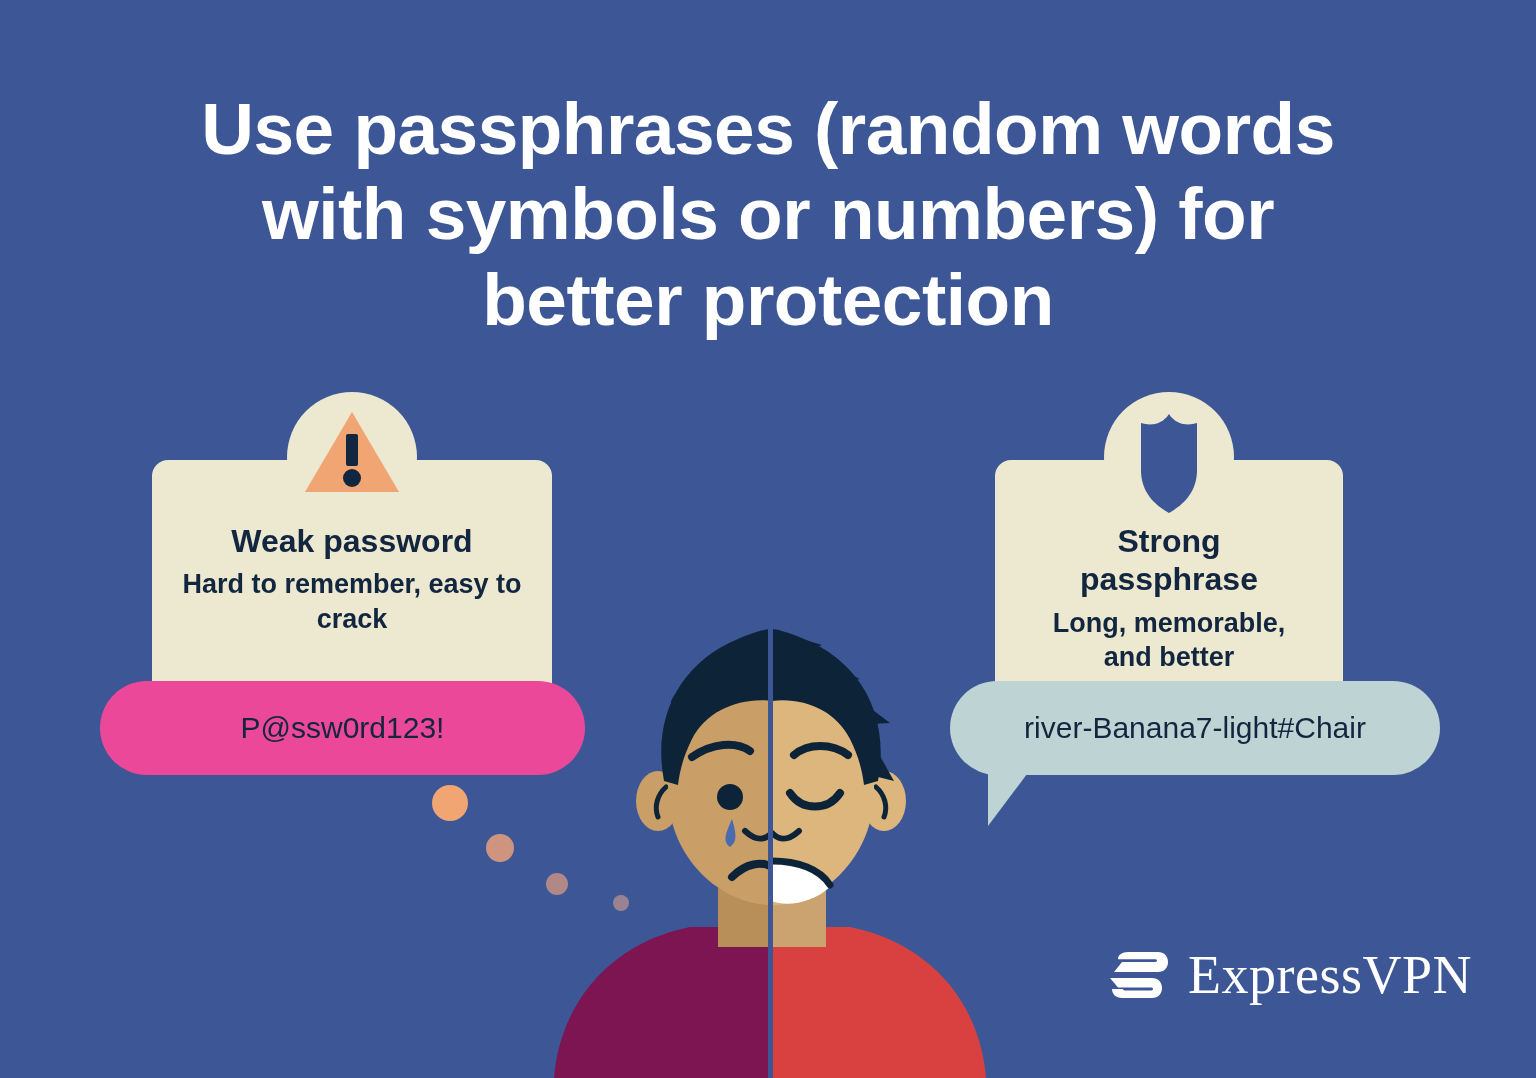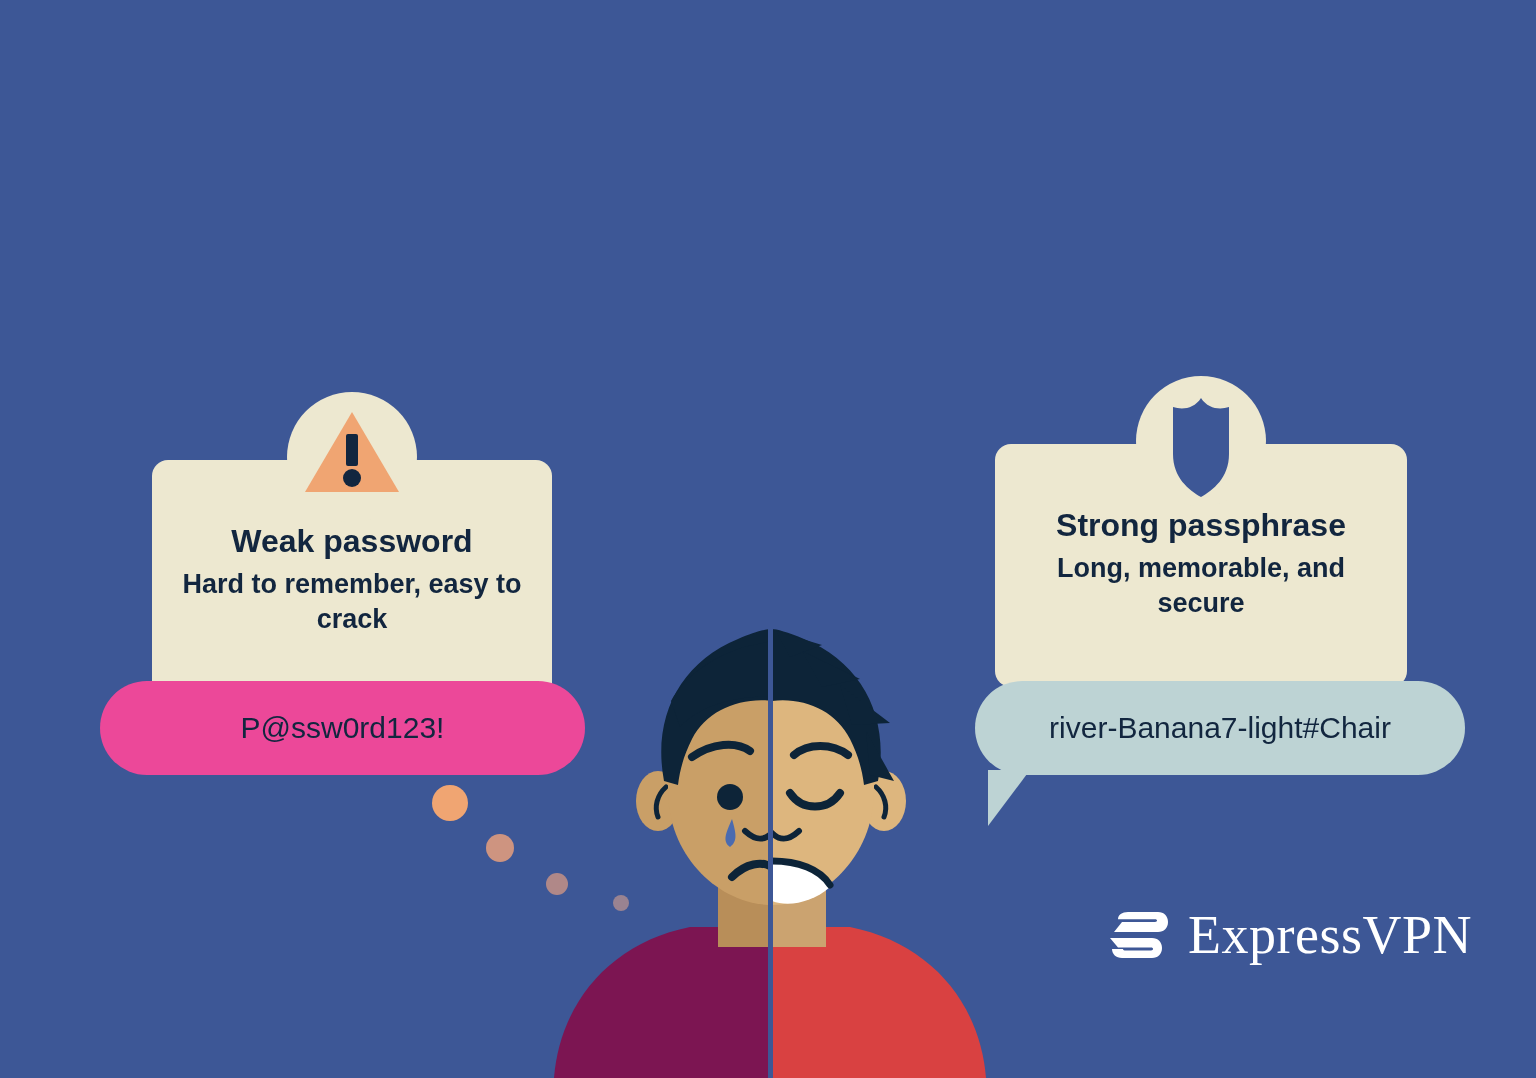--- a/index.html
+++ b/index.html
@@ -17,21 +17,21 @@
     color:#FFFFFF;font-size:73px;font-weight:700;line-height:1.17;
     letter-spacing:-0.5px;
   }
   .title .tl{display:block;}
 
   
   .card{
     position:absolute;background:#EDE8D0;border-radius:16px;
   }
   .card-left{left:152px;top:460px;width:400px;height:243px;}
-  .card-right{left:995px;top:444px;width:412px;height:243px;}
+  .card-right{left:995px;top:460px;width:348px;height:243px;}
 
   .badge-circle{
     position:absolute;width:130px;height:130px;border-radius:50%;
     background:#EDE8D0;top:-68px;left:50%;margin-left:-65px;
   }
   .badge-svg{position:absolute;top:-68px;left:50%;margin-left:-65px;width:130px;height:130px;}
 
   .card-inner{
     position:absolute;left:0;right:0;top:62px;text-align:center;
     padding:0 30px;box-sizing:border-box;
@@ -46,54 +46,59 @@
 
   
   .pill{
     position:absolute;left:100px;top:681px;width:485px;height:94px;
     background:#ec4899;border-radius:47px;
     display:flex;align-items:center;justify-content:center;
   }
   .pill span{color:#12263F;font-size:30px;font-weight:400;}
 
   .bubble{
-    position:absolute;left:975px;top:681px;width:490px;height:94px;
+    position:absolute;left:950px;top:681px;width:490px;height:94px;
     background:#BDD3D4;border-radius:47px;
     display:flex;align-items:center;justify-content:center;
   }
   .bubble span{color:#12263F;font-size:30px;font-weight:400;}
   .bubble-tail{
     position:absolute;left:988px;top:770px;width:0;height:0;
     border-left:0 solid transparent;
     border-top:56px solid #BDD3D4;
     border-right:42px solid transparent;
   }
 
   
   .dot{position:absolute;border-radius:50%;}
 
   
   #character{position:absolute;left:540px;top:605px;width:460px;height:473px;}
 
   
   .logo{
-    position:absolute;left:1108px;top:904px;
+    position:absolute;left:1108px;top:944px;
     display:flex;align-items:center;gap:18px;
   }
   .logo-mark{width:62px;height:62px;flex:0 0 auto;}
   .logo-word{
     color:#FFFFFF;font-family:"Liberation Serif","DejaVu Serif",serif;
     font-size:54px;font-weight:400;letter-spacing:0.5px;line-height:1;
   }
 </style>
 </head>
 <body>
 
 <div id="stage">
 
+  <div class="title">
+    <span class="tl">Use passphrases (random words</span>
+    <span class="tl">with symbols or numbers) for</span>
+    <span class="tl">better protection</span>
+  </div>
 
   <div class="card card-left">
     <div class="badge-circle"></div>
     <svg class="badge-svg" viewBox="0 0 130 130">
       <polygon points="65,20 112,100 18,100" fill="#F0A572"></polygon>
       <rect x="59" y="42" width="12" height="32" rx="2" fill="#12263F"></rect>
       <circle cx="65" cy="86" r="9" fill="#12263F"></circle>
     </svg>
     <div class="card-inner">
       <div class="card-title">Weak password</div>
@@ -105,21 +110,21 @@
     <span>P@ssw0rd123!</span>
   </div>
 
   <div class="card card-right">
     <div class="badge-circle"></div>
     <svg class="badge-svg" viewBox="0 0 130 130">
       <path d="M65 22 C58 33 46 34 37 31 L37 78 C37 102 53 114 65 121 C77 114 93 102 93 78 L93 31 C84 34 72 33 65 22 Z" fill="#3D5796"></path>
     </svg>
     <div class="card-inner">
       <div class="card-title">Strong passphrase</div>
-      <div class="card-desc">Long, memorable, and secure</div>
+      <div class="card-desc">Long, memorable, and better</div>
     </div>
   </div>
 
   <div class="bubble">
     <span>river-Banana7-light#Chair</span>
   </div>
   <div class="bubble-tail"></div>
 
   <div id="dots">
       <div class="dot" style="left: 432px; top: 785px; width: 36px; height: 36px; background: rgb(240, 165, 114);"></div>

